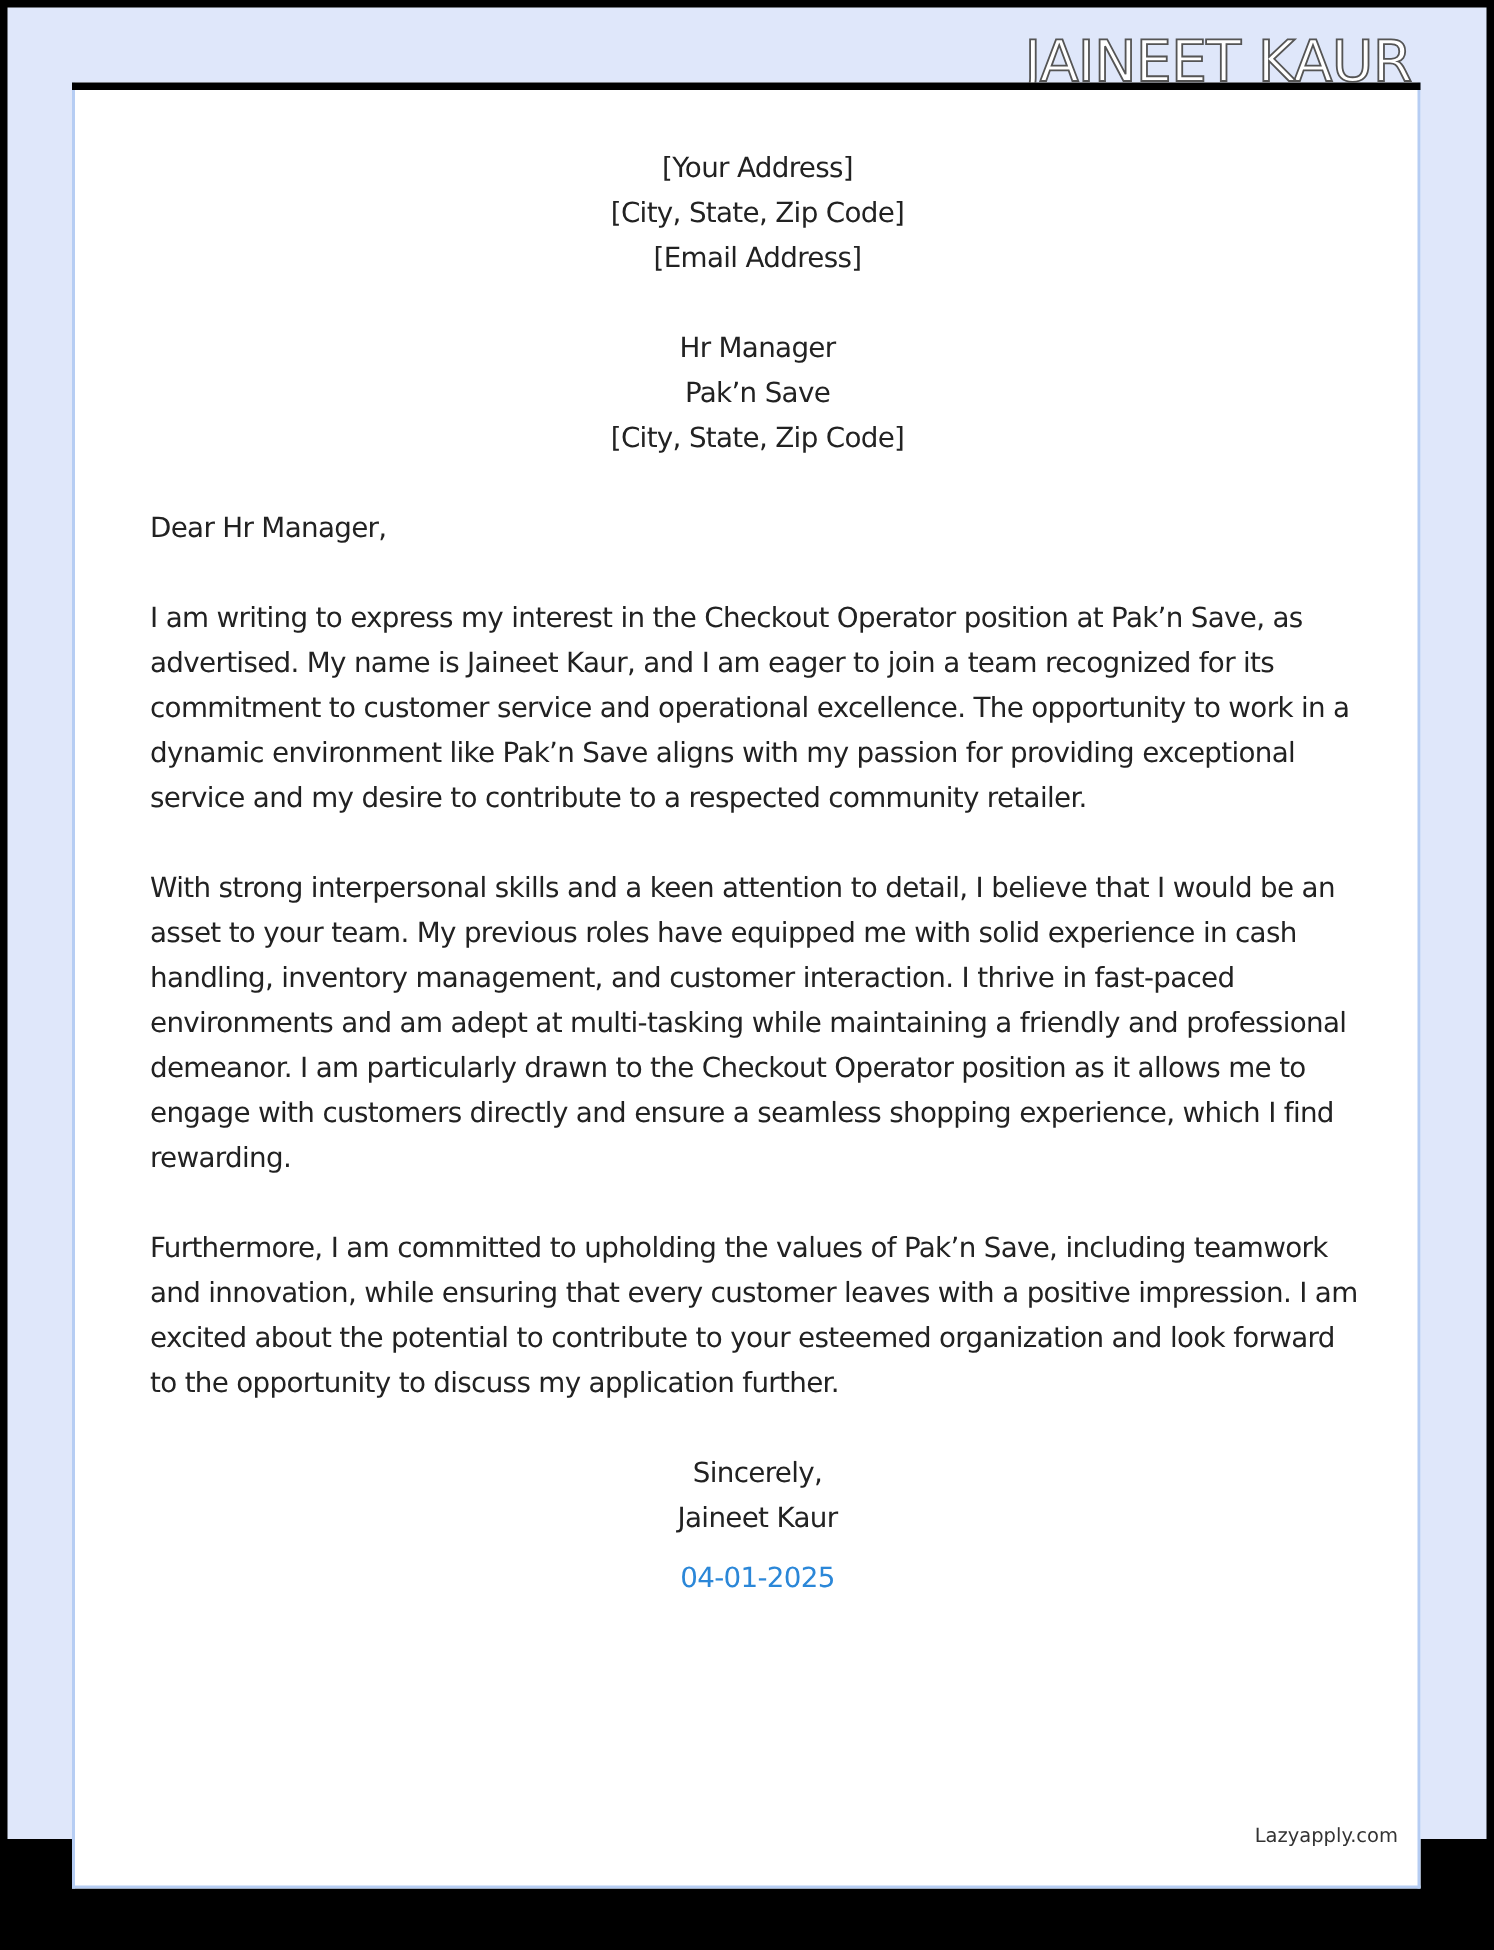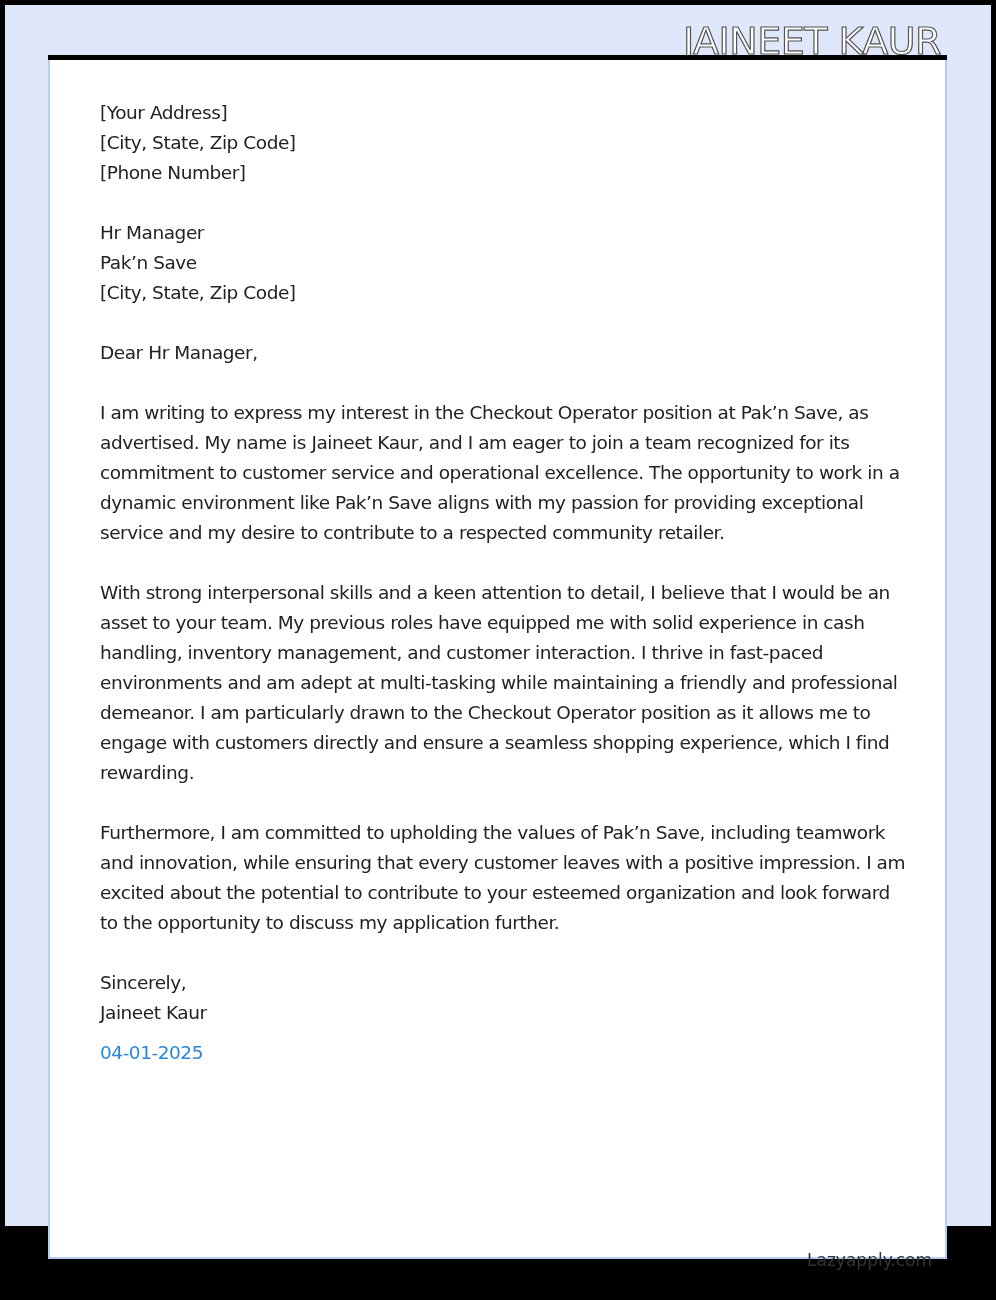--- a/index.html
+++ b/index.html
@@ -35,40 +35,40 @@
     width: 899px; height: 5px; background: #000;
   }
   .content {
     position: absolute; left: 95px; top: 93px;
     width: 810px;
     font-size: 18.5px; line-height: 30px;
     color: #222;
     letter-spacing: -0.45px;
   }
   .content p { margin: 0 0 30px 0; }
-  .content .line { display: block; }
+  .content .line { display: block; text-align: center; }
   .date { color: #2b87d8; margin-top: 10px; }
   .footer-brand {
-    position: absolute; right: 59px; top: 1245px;
-    font-size: 17px; color: #333;
+    position: absolute; right: 59px; top: 1212px;
+    font-size: 13px; color: #333;
   }
 </style>
 </head>
 <body>
 
 <div class="frame">
   <div class="name">JAINEET KAUR</div>
   <div class="card"></div>
   <div class="topbar"></div>
 
   <div class="content">
     <p>
       <span class="line">[Your Address]</span>
       <span class="line">[City, State, Zip Code]</span>
-      <span class="line">[Phone Number]</span>
+      <span class="line">[Email Address]</span>
     </p>
     <p>
       <span class="line">Hr Manager</span>
       <span class="line">Pak’n Save</span>
       <span class="line">[City, State, Zip Code]</span>
     </p>
     <p>Dear Hr Manager,</p>
     <p>I am writing to express my interest in the Checkout Operator position at Pak’n Save, as advertised. My name is Jaineet Kaur, and I am eager to join a team recognized for its commitment to customer service and operational excellence. The opportunity to work in a dynamic environment like Pak’n Save aligns with my passion for providing exceptional service and my desire to contribute to a respected community retailer.</p>
     <p>With strong interpersonal skills and a keen attention to detail, I believe that I would be an asset to your team. My previous roles have equipped me with solid experience in cash handling, inventory management, and customer interaction. I thrive in fast-paced environments and am adept at multi-tasking while maintaining a friendly and professional demeanor. I am particularly drawn to the Checkout Operator position as it allows me to engage with customers directly and ensure a seamless shopping experience, which I find rewarding.</p>
     <p>Furthermore, I am committed to upholding the values of Pak’n Save, including teamwork and innovation, while ensuring that every customer leaves with a positive impression. I am excited about the potential to contribute to your esteemed organization and look forward to the opportunity to discuss my application further.</p>

